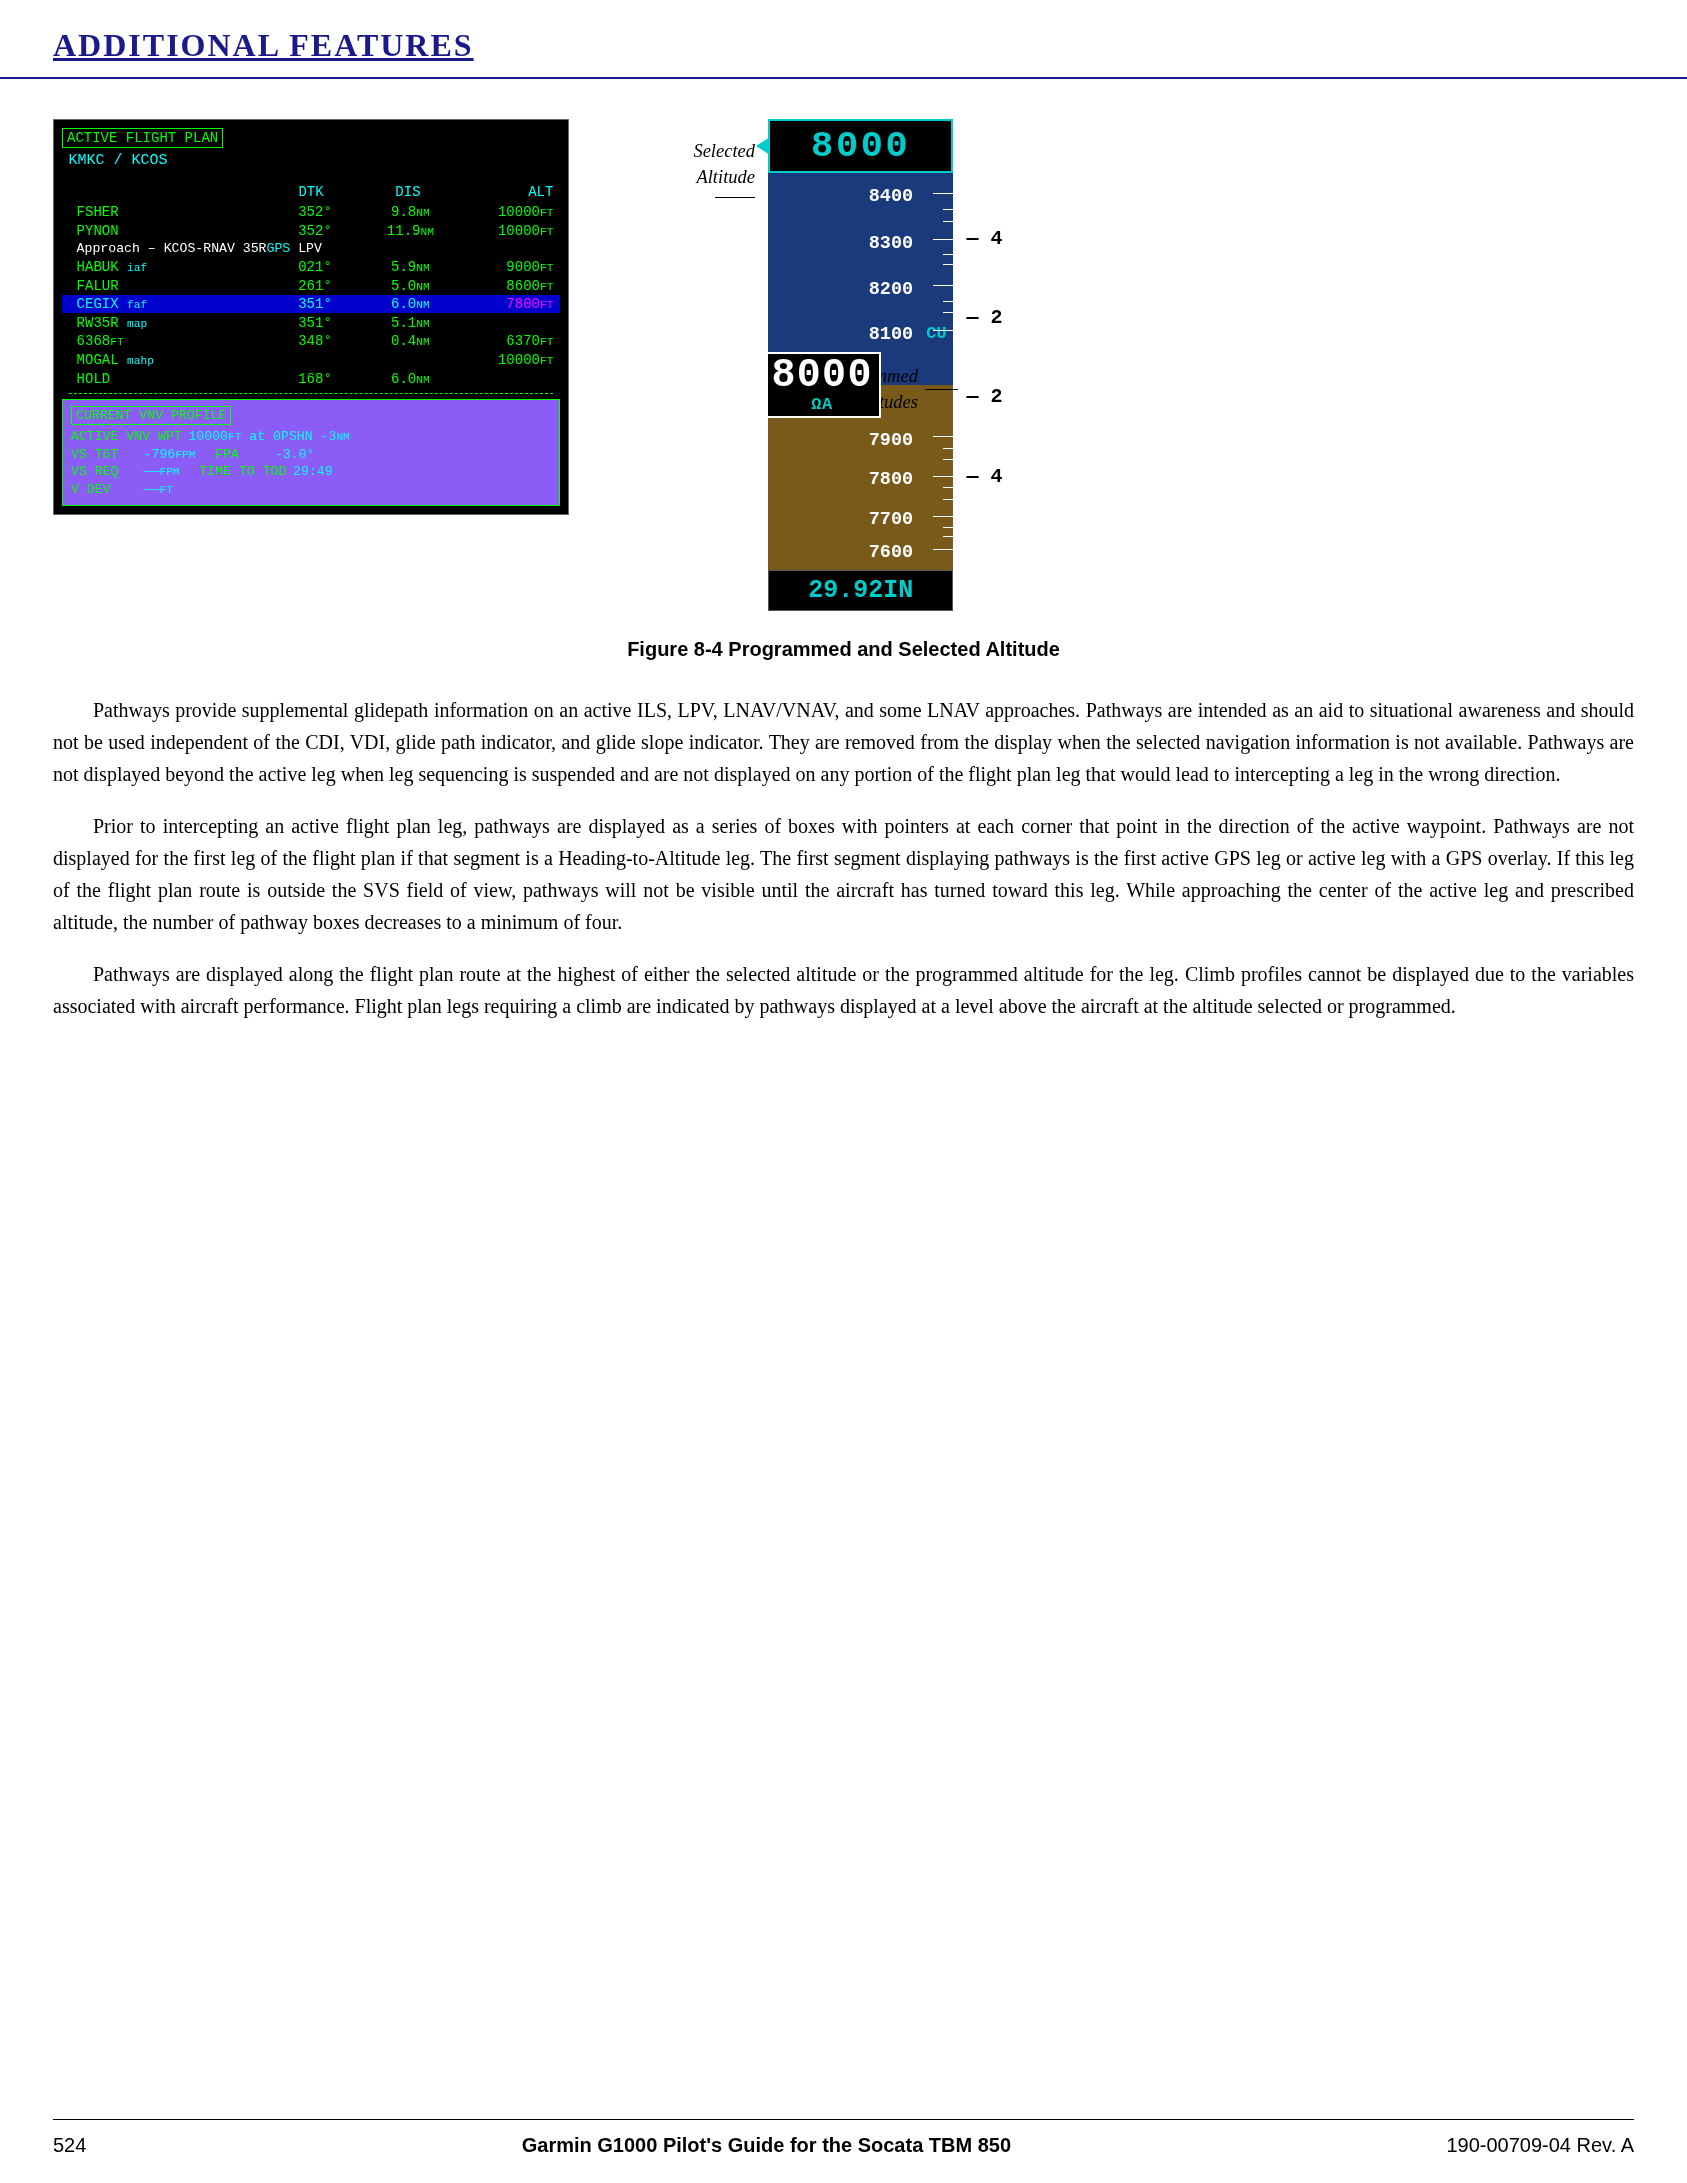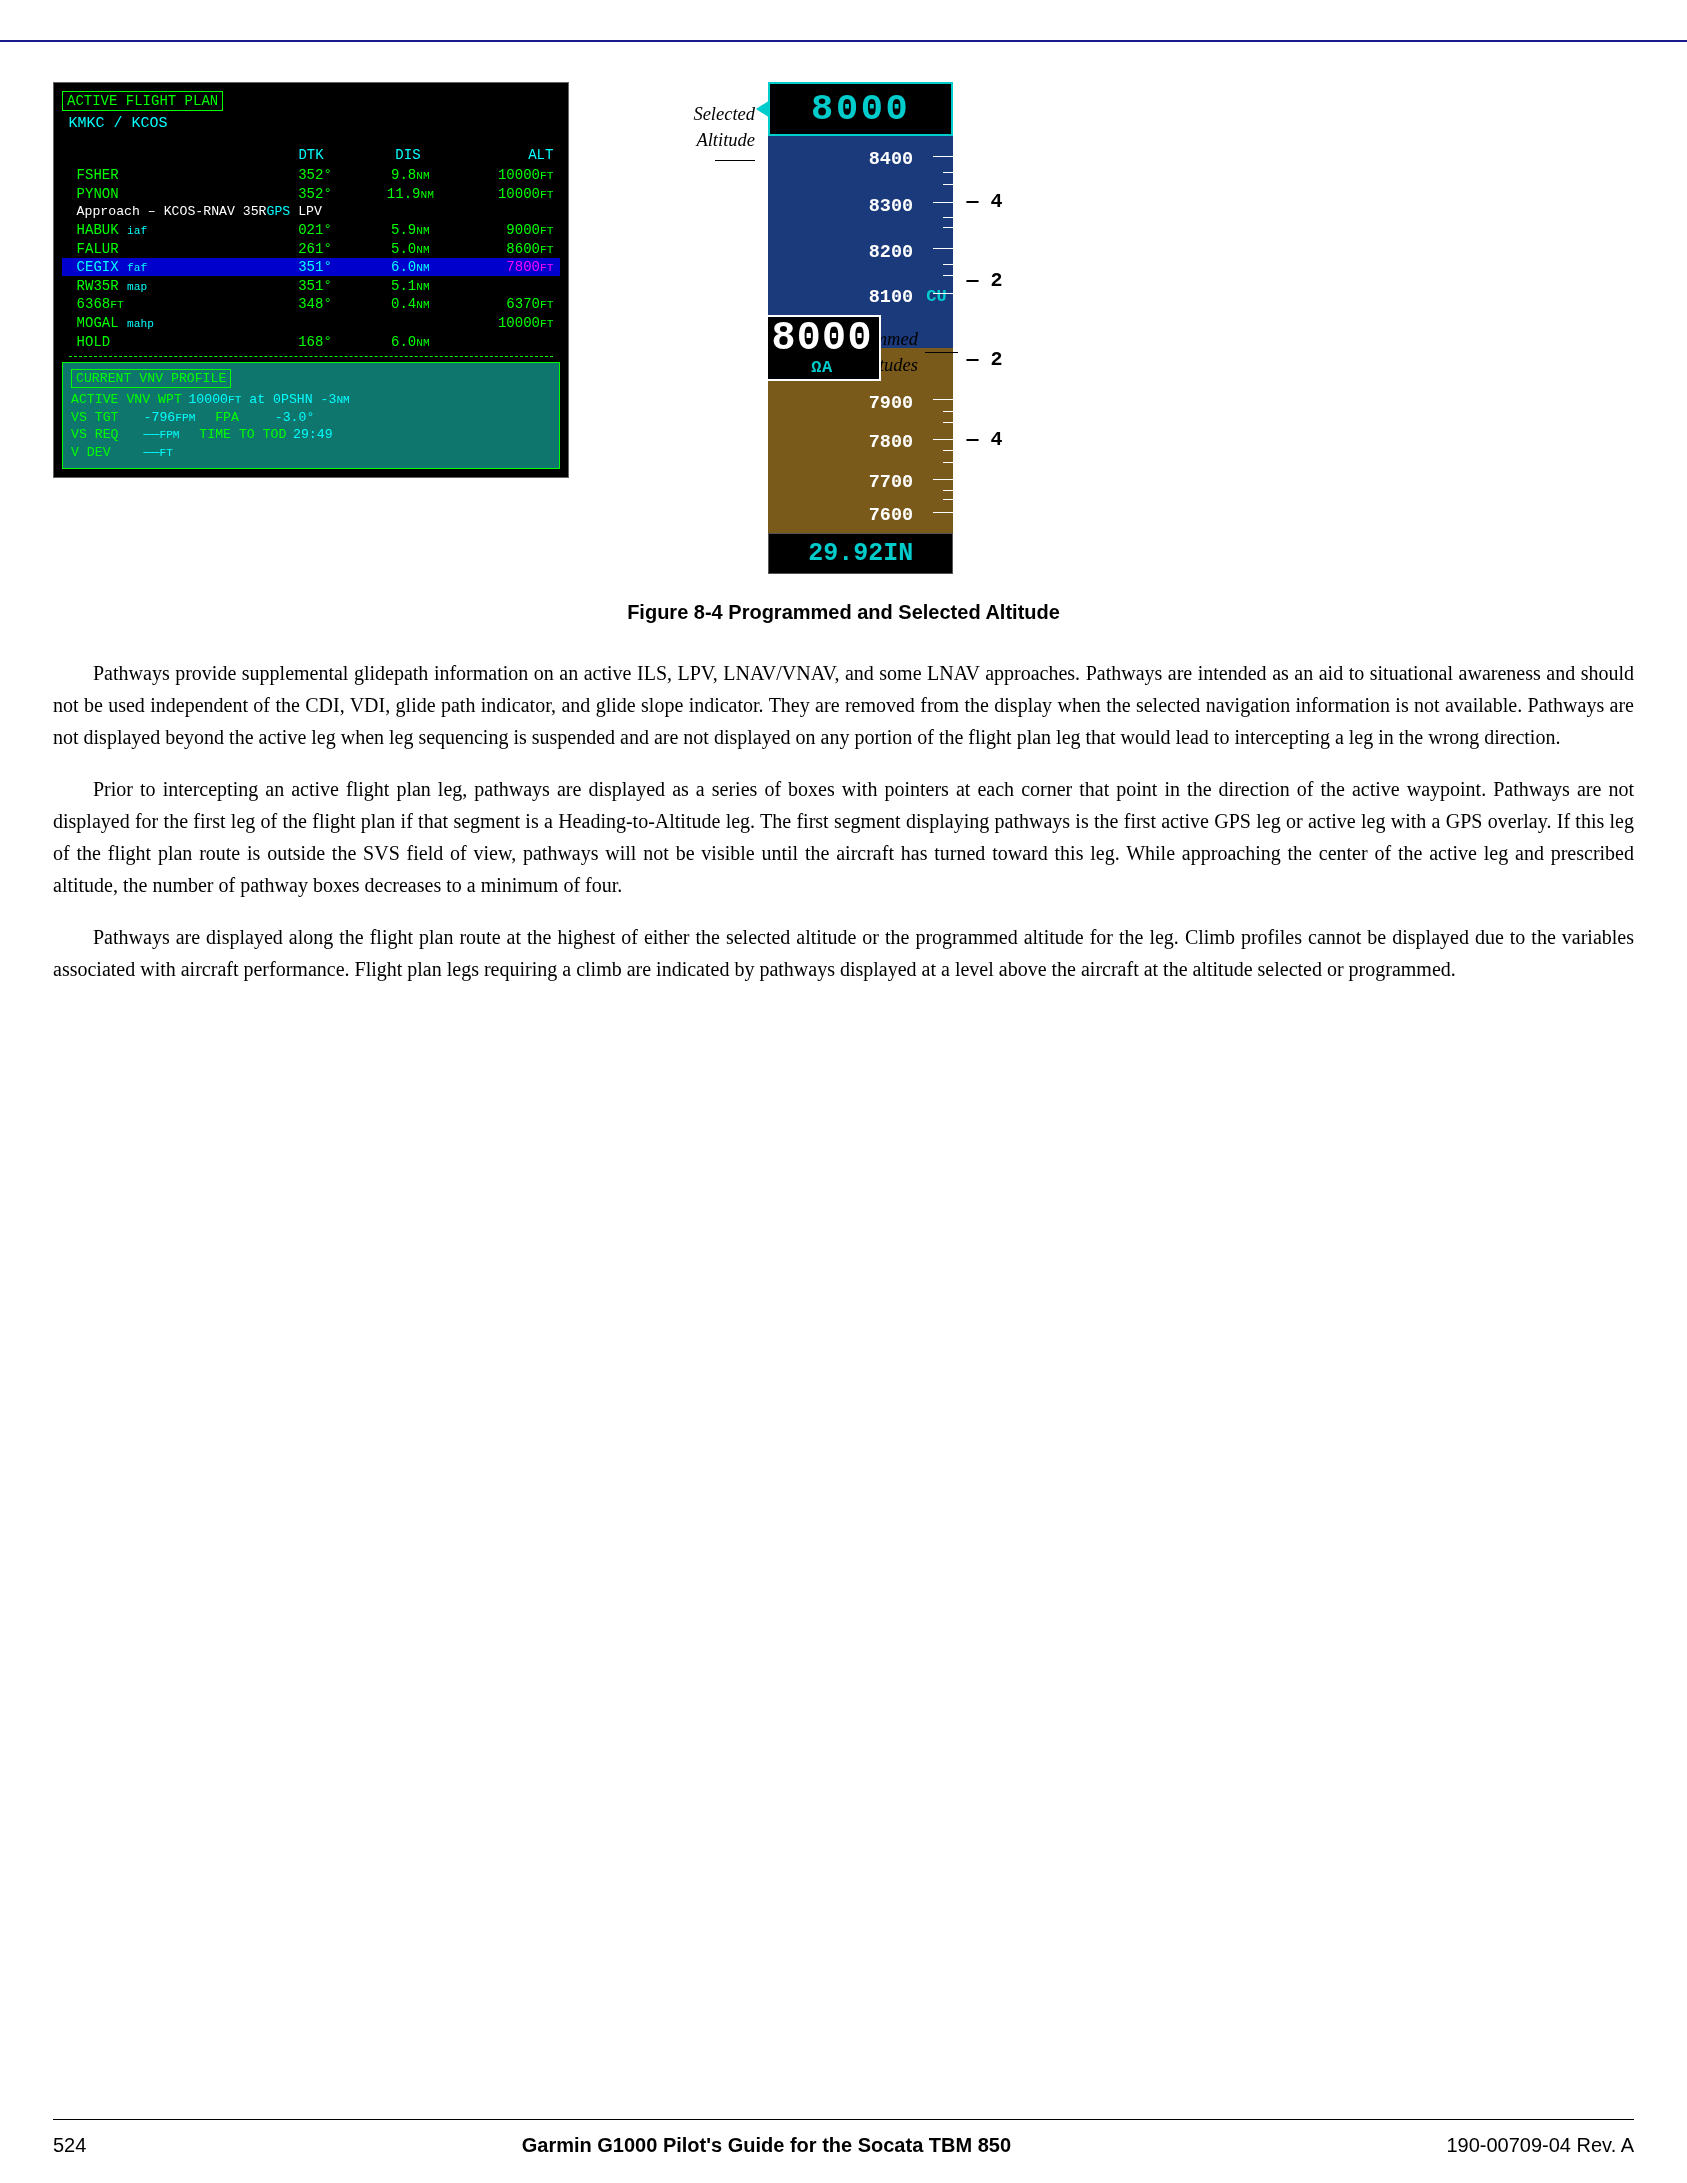--- a/index.html
+++ b/index.html
@@ -117,21 +117,21 @@
     .fp-row.highlighted {
       background: #0000cc;
     }
     .fp-row.highlighted .col-name { color: #00ffff; }
     .nm-unit { font-size: 11.2px; }
     .ft-unit { font-size: 11.2px; }
     .waypoint-type { font-size: 11.2px; color: #00ffff; }
 
     
     .vnv-section {
-      background: #0f766e;
+      background: #8b5cf6;
       border: 0.7px solid #00ff00;
       margin-top: 0;
       padding: 5.3px 8px;
       color: #00ff00;
       font-family: 'Courier New', monospace;
       font-size: 13.2px;
     }
     .vnv-title {
       border: 0.7px solid #00ff00;
       display: inline-block;
@@ -204,20 +204,21 @@
     .footer-part {
       font-size: 20px;
       font-family: Arial, sans-serif;
     }
 
   </style>
 </head>
 <body>
 
 <div class="header">
+  <div class="header-title">ADDITIONAL FEATURES</div>
 </div>
 
 <div class="main-content">
 
   <div class="figure-area">
 
     <div class="flight-plan-display">
       <div class="fp-section-title">ACTIVE FLIGHT PLAN</div>
       <div class="fp-route-name">KMKC / KCOS</div>
       <div class="fp-header-row">

